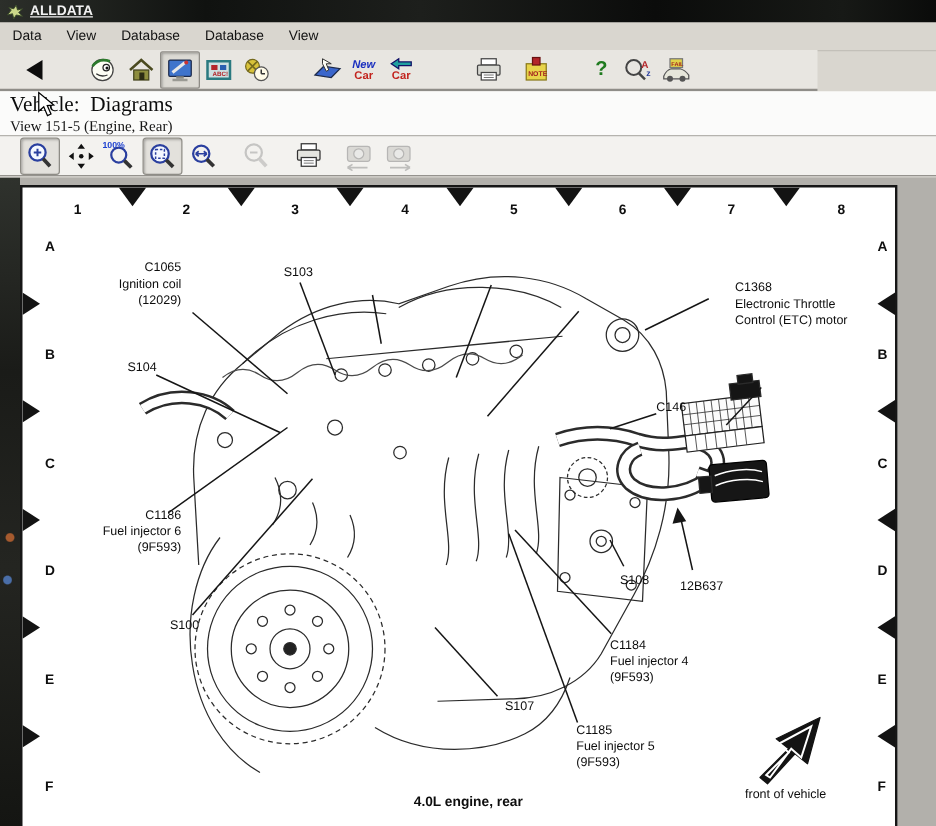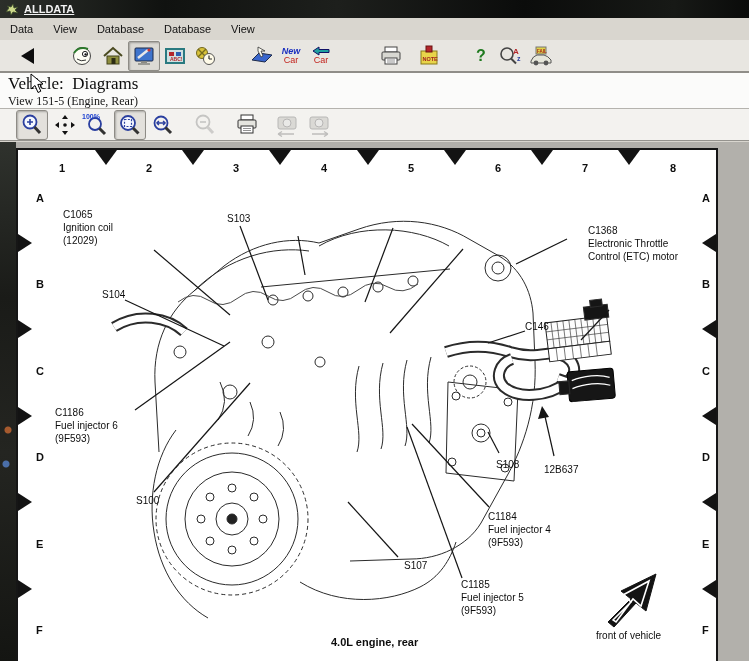--- a/index.html
+++ b/index.html
@@ -9,31 +9,31 @@
   
   .titlebar{position:absolute;left:0;top:0;width:749px;height:18px;
     background:linear-gradient(90deg,#2c2f2a,#101210 22%,#1d1f1c 45%,#0b0c0b 70%,#171916 90%,#0a0b0a);
     display:flex;align-items:center;color:#f2f2f2;font-size:11px;font-weight:bold;text-decoration:underline;}
   .titlebar .appicon{width:14px;height:13px;margin:0 5px 0 5px;}
   
   .menubar{position:absolute;left:0;top:18px;width:749px;height:22px;background:#d9d6cf;
     border-bottom:1px solid #c3c0b9;display:flex;align-items:center;font-size:11px;color:#111;}
   .menubar .mitem{padding:3px 10px;cursor:default;}
   
-  .toolbar{position:absolute;left:0;top:40px;width:749px;height:31px;background:#e8e6e1;
+  .toolbar{position:absolute;left:0;top:40px;width:654px;height:31px;background:#e8e6e1;
     border-bottom:2px solid #8f8d88;display:flex;align-items:center;}
   .tbtn{width:30px;height:28px;display:flex;align-items:center;justify-content:center;position:relative;}
   .tbtn.pressed{border:1px solid #8e8c86;border-radius:2px;background:#dcdad4;
     box-shadow:inset 1px 1px 2px rgba(0,0,0,.28);}
   .sp{flex:0 0 auto;}
   .backarrow{width:0;height:0;border-top:8px solid transparent;border-bottom:8px solid transparent;
     border-right:13px solid #0d0d0d;}
   .stacktxt{display:flex;flex-direction:column;align-items:center;line-height:1;}
   .newtxt{color:#1a2fbf;font-weight:bold;font-style:italic;font-size:9px;}
-  .cartxt{color:#c2231d;font-weight:normal;font-size:9px;}
+  .cartxt{color:#c2231d;font-weight:bold;font-size:9px;}
   .helptxt{color:#1f7a1f;font-weight:bold;font-size:16px;}
   
   .pageheader{position:absolute;left:0;top:73px;width:749px;height:35px;background:#fbfbfa;}
   .pageheader .h1{position:absolute;left:8px;top:1px;font-family:"Liberation Serif",serif;
     font-size:17px;color:#0c0c0c;white-space:pre;}
   .pageheader .h2{position:absolute;left:8px;top:21px;font-family:"Liberation Serif",serif;
     font-size:12px;color:#161616;}
   
   .zoombar{position:absolute;left:0;top:108px;width:749px;height:33px;background:#f3f2ef;
     border-top:1px solid #b5b3ae;border-bottom:1px solid #95938e;display:flex;align-items:center;padding-left:16px;box-sizing:border-box;}
@@ -54,21 +54,21 @@
   .art{position:absolute;left:0;top:0;}
   .gridnum{position:absolute;font-size:11px;font-weight:bold;color:#0e0e0e;}
   .gridletter{position:absolute;font-size:11px;font-weight:bold;color:#0e0e0e;}
   .tri-down{position:absolute;width:0;height:0;border-left:11px solid transparent;
     border-right:11px solid transparent;border-top:15px solid #131313;}
   .tri-right{position:absolute;width:0;height:0;border-top:9px solid transparent;
     border-bottom:9px solid transparent;border-left:14px solid #131313;left:0;}
   .tri-left{position:absolute;width:0;height:0;border-top:9px solid transparent;
     border-bottom:9px solid transparent;border-right:14px solid #131313;left:684px;}
   .callout{position:absolute;font-size:10px;line-height:1.32;color:#0d0d0d;white-space:pre-line;}
-  .ra{}
+  .ra{text-align:right;}
   .caption{position:absolute;font-size:11px;font-weight:bold;color:#0d0d0d;}
   .orient{position:absolute;font-size:10px;color:#0d0d0d;}
   .cursor{position:absolute;left:30px;top:73px;z-index:50;}
 </style>
 </head>
 <body>
 
 <div class="titlebar">
   <svg class="appicon" viewBox="0 0 14 13">
     <path d="M1,9 L4,5 L2,3 L6,4 L8,1 L9,5 L13,4 L10,7 L13,10 L8,9 L6,12 L5,8 Z" fill="#cdd98a" stroke="#3a4a2a" stroke-width="0.8"></path>

